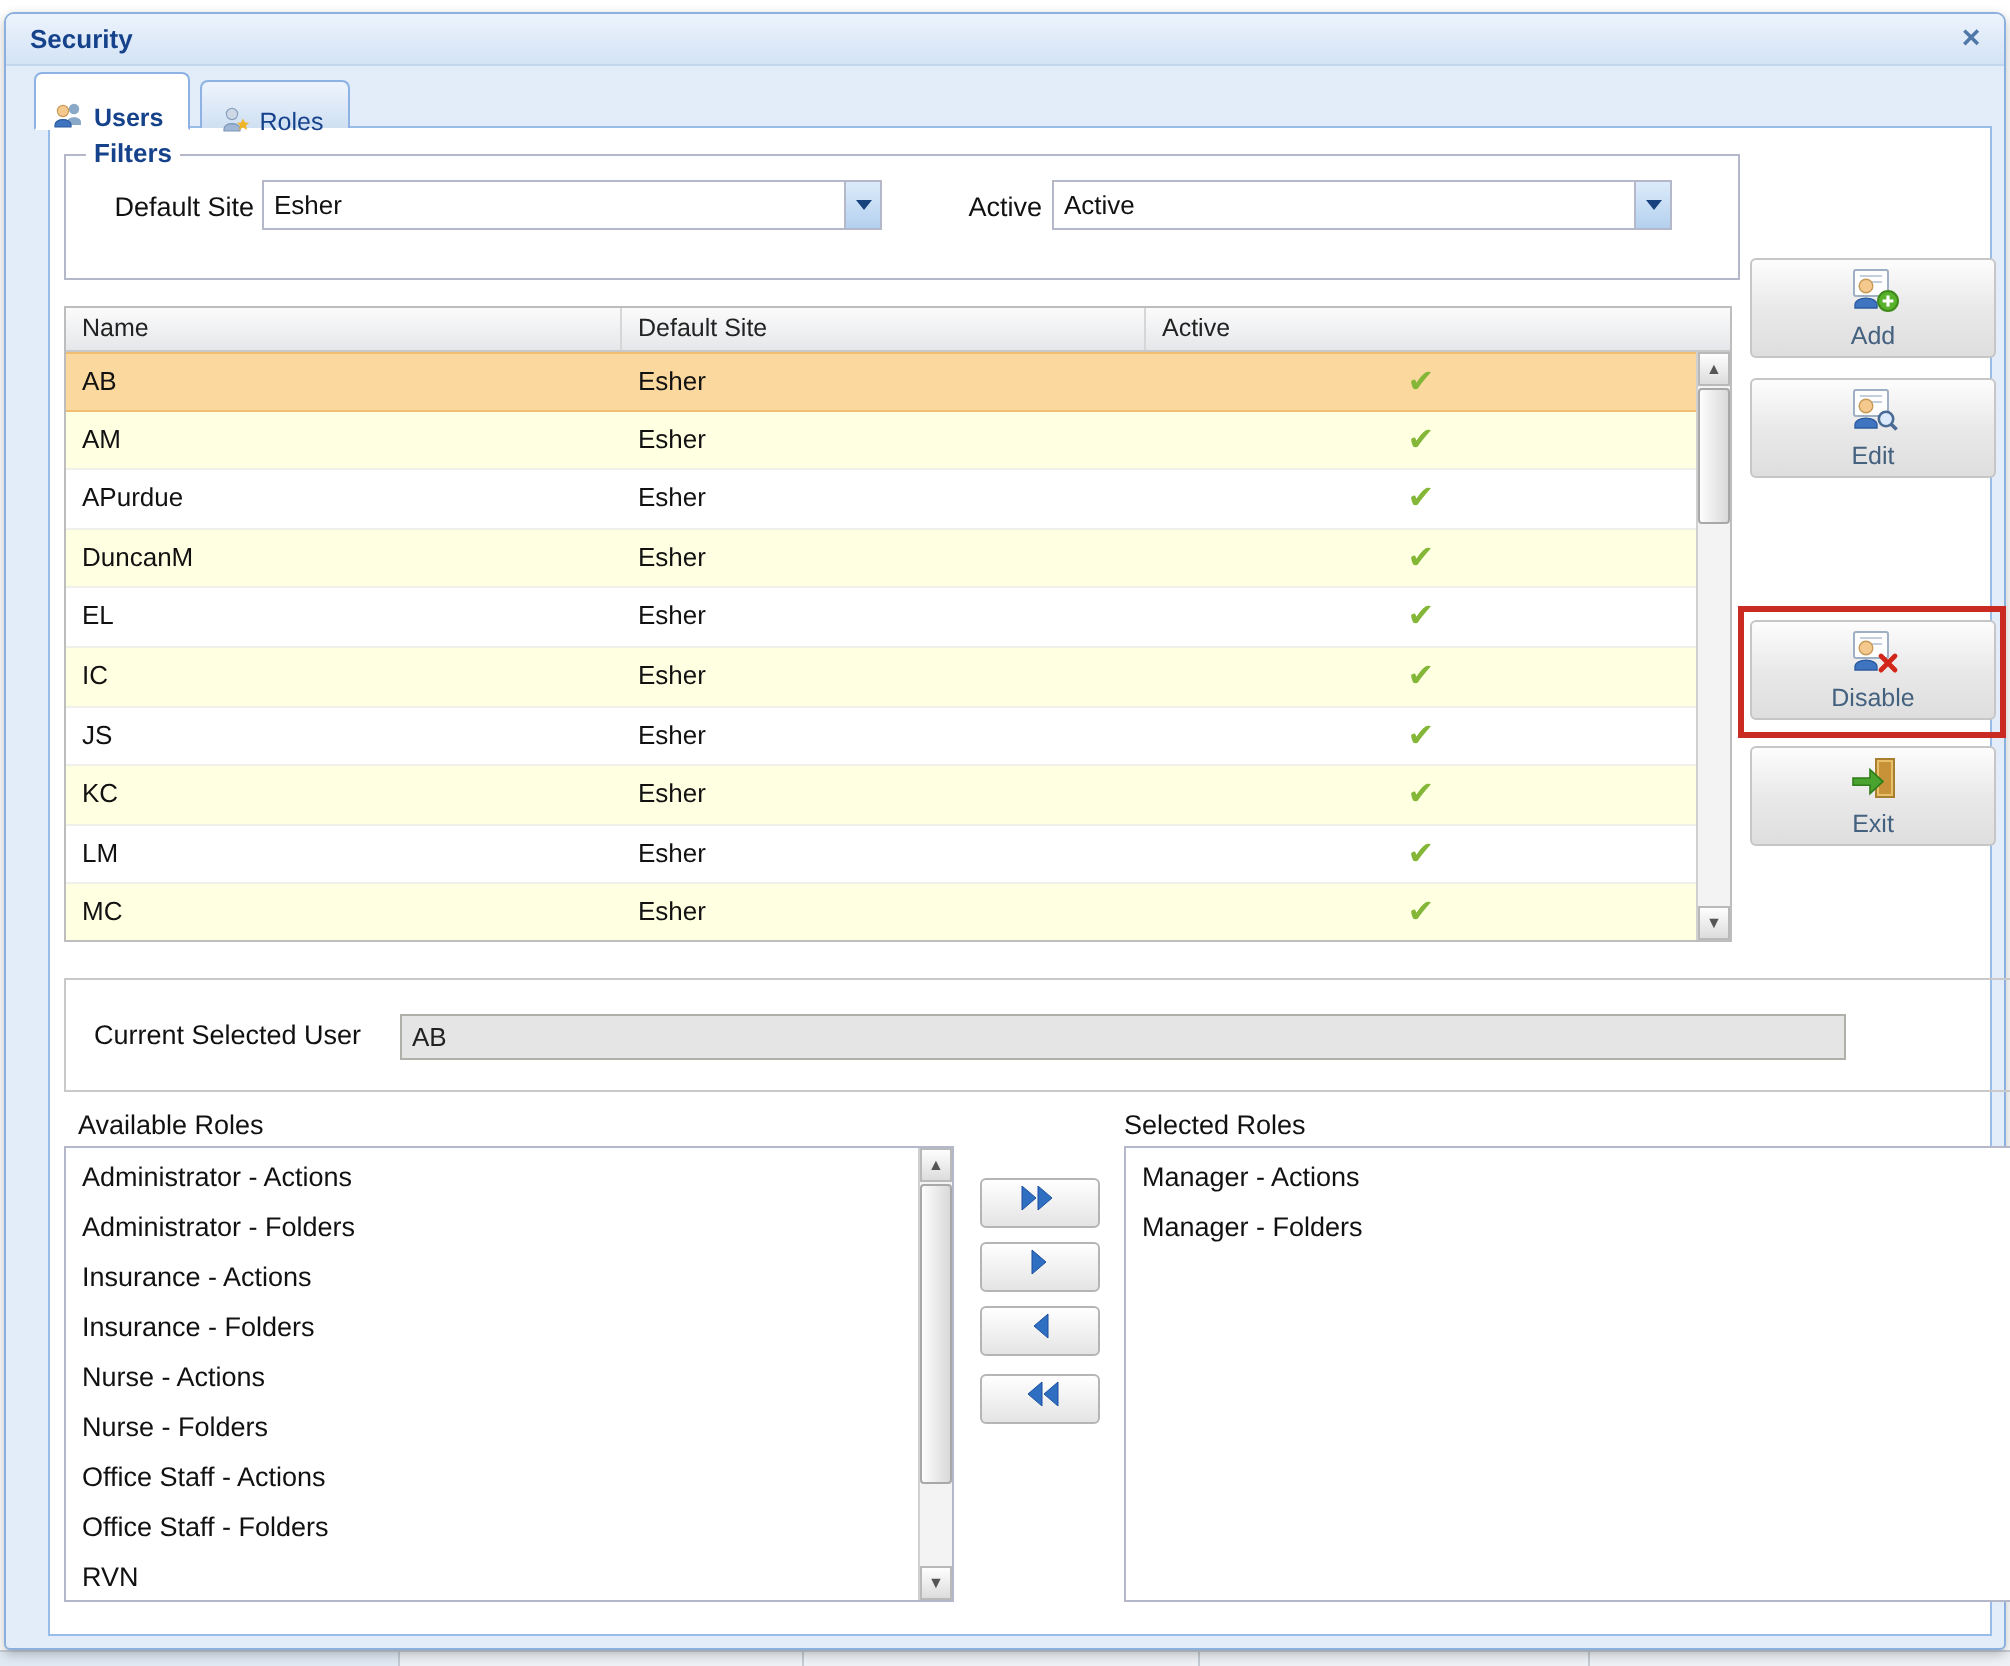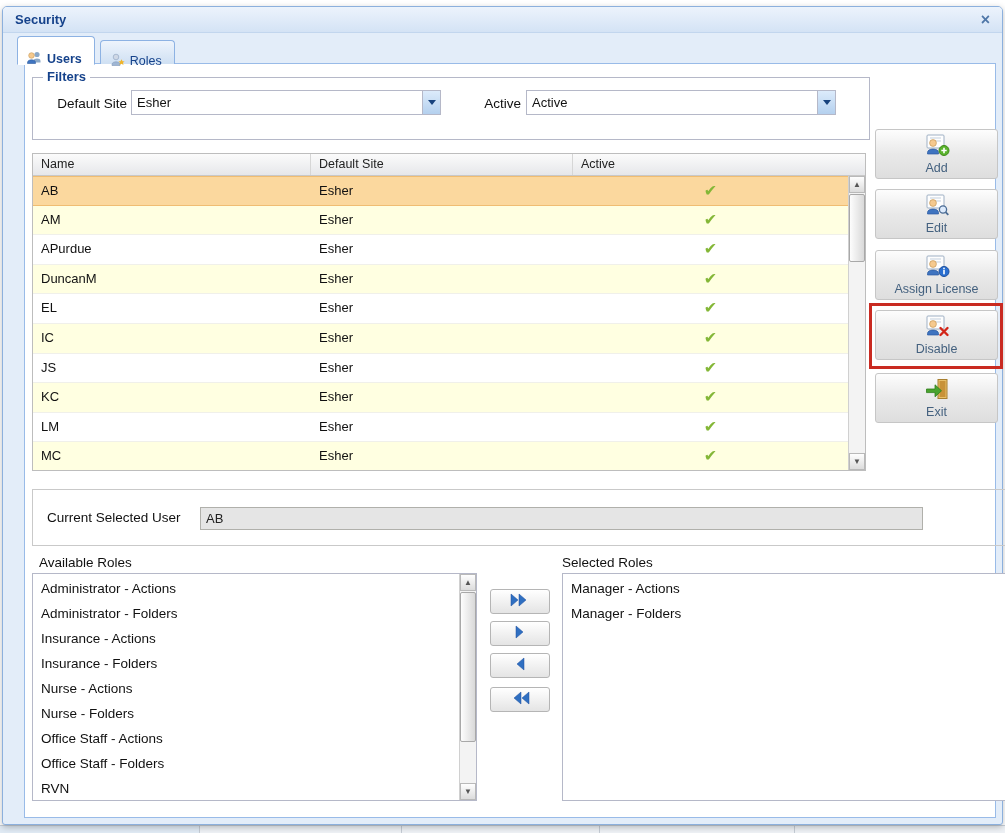--- a/index.html
+++ b/index.html
@@ -276,35 +276,20 @@
             <line x1="6" y1="8" x2="17" y2="8" stroke="#c3cfdd"></line>
             <circle cx="9" cy="10" r="3.4" fill="#f5c98e" stroke="#c79a58" stroke-width="0.7"></circle>
             <path d="M3.5 19.5c0-4.6 11-4.6 11 0v1.5h-11z" fill="#3f74c0" stroke="#2b5aa0" stroke-width="0.7"></path>
             <circle cx="19" cy="16.5" r="3.6" fill="#dceafc" stroke="#4a6b94" stroke-width="1.3"></circle>
             <line x1="21.6" y1="19.1" x2="24.3" y2="21.8" stroke="#4a6b94" stroke-width="1.8"></line>
           </svg>
         </span>
         <span>Edit</span>
       </div>
 
-      <div class="abtn assign">
-        <span>
-          <svg width="26" height="24" viewBox="0 0 26 24">
-            <rect x="3" y="2" width="17" height="13" rx="1" fill="#fefefe" stroke="#9fb0c4"></rect>
-            <line x1="6" y1="5" x2="17" y2="5" stroke="#c3cfdd"></line>
-            <line x1="6" y1="8" x2="17" y2="8" stroke="#c3cfdd"></line>
-            <circle cx="9" cy="10" r="3.4" fill="#f5c98e" stroke="#c79a58" stroke-width="0.7"></circle>
-            <path d="M3.5 19.5c0-4.6 11-4.6 11 0v1.5h-11z" fill="#3f74c0" stroke="#2b5aa0" stroke-width="0.7"></path>
-            <circle cx="20" cy="17.5" r="5" fill="#2a6fd0" stroke="#1c4f9e"></circle>
-            <rect x="19.2" y="16" width="1.6" height="4.3" fill="#fff"></rect>
-            <rect x="19.2" y="13.7" width="1.6" height="1.6" fill="#fff"></rect>
-          </svg>
-        </span>
-        <span>Assign License</span>
-      </div>
 
       <div class="abtn disable">
         <span>
           <svg width="26" height="24" viewBox="0 0 26 24">
             <rect x="3" y="2" width="17" height="13" rx="1" fill="#fefefe" stroke="#9fb0c4"></rect>
             <line x1="6" y1="5" x2="17" y2="5" stroke="#c3cfdd"></line>
             <line x1="6" y1="8" x2="17" y2="8" stroke="#c3cfdd"></line>
             <circle cx="9" cy="10" r="3.4" fill="#f5c98e" stroke="#c79a58" stroke-width="0.7"></circle>
             <path d="M3.5 19.5c0-4.6 11-4.6 11 0v1.5h-11z" fill="#3f74c0" stroke="#2b5aa0" stroke-width="0.7"></path>
             <path d="M16.5 14l7 7M23.5 14l-7 7" stroke="#d22619" stroke-width="2.4" stroke-linecap="round"></path>

